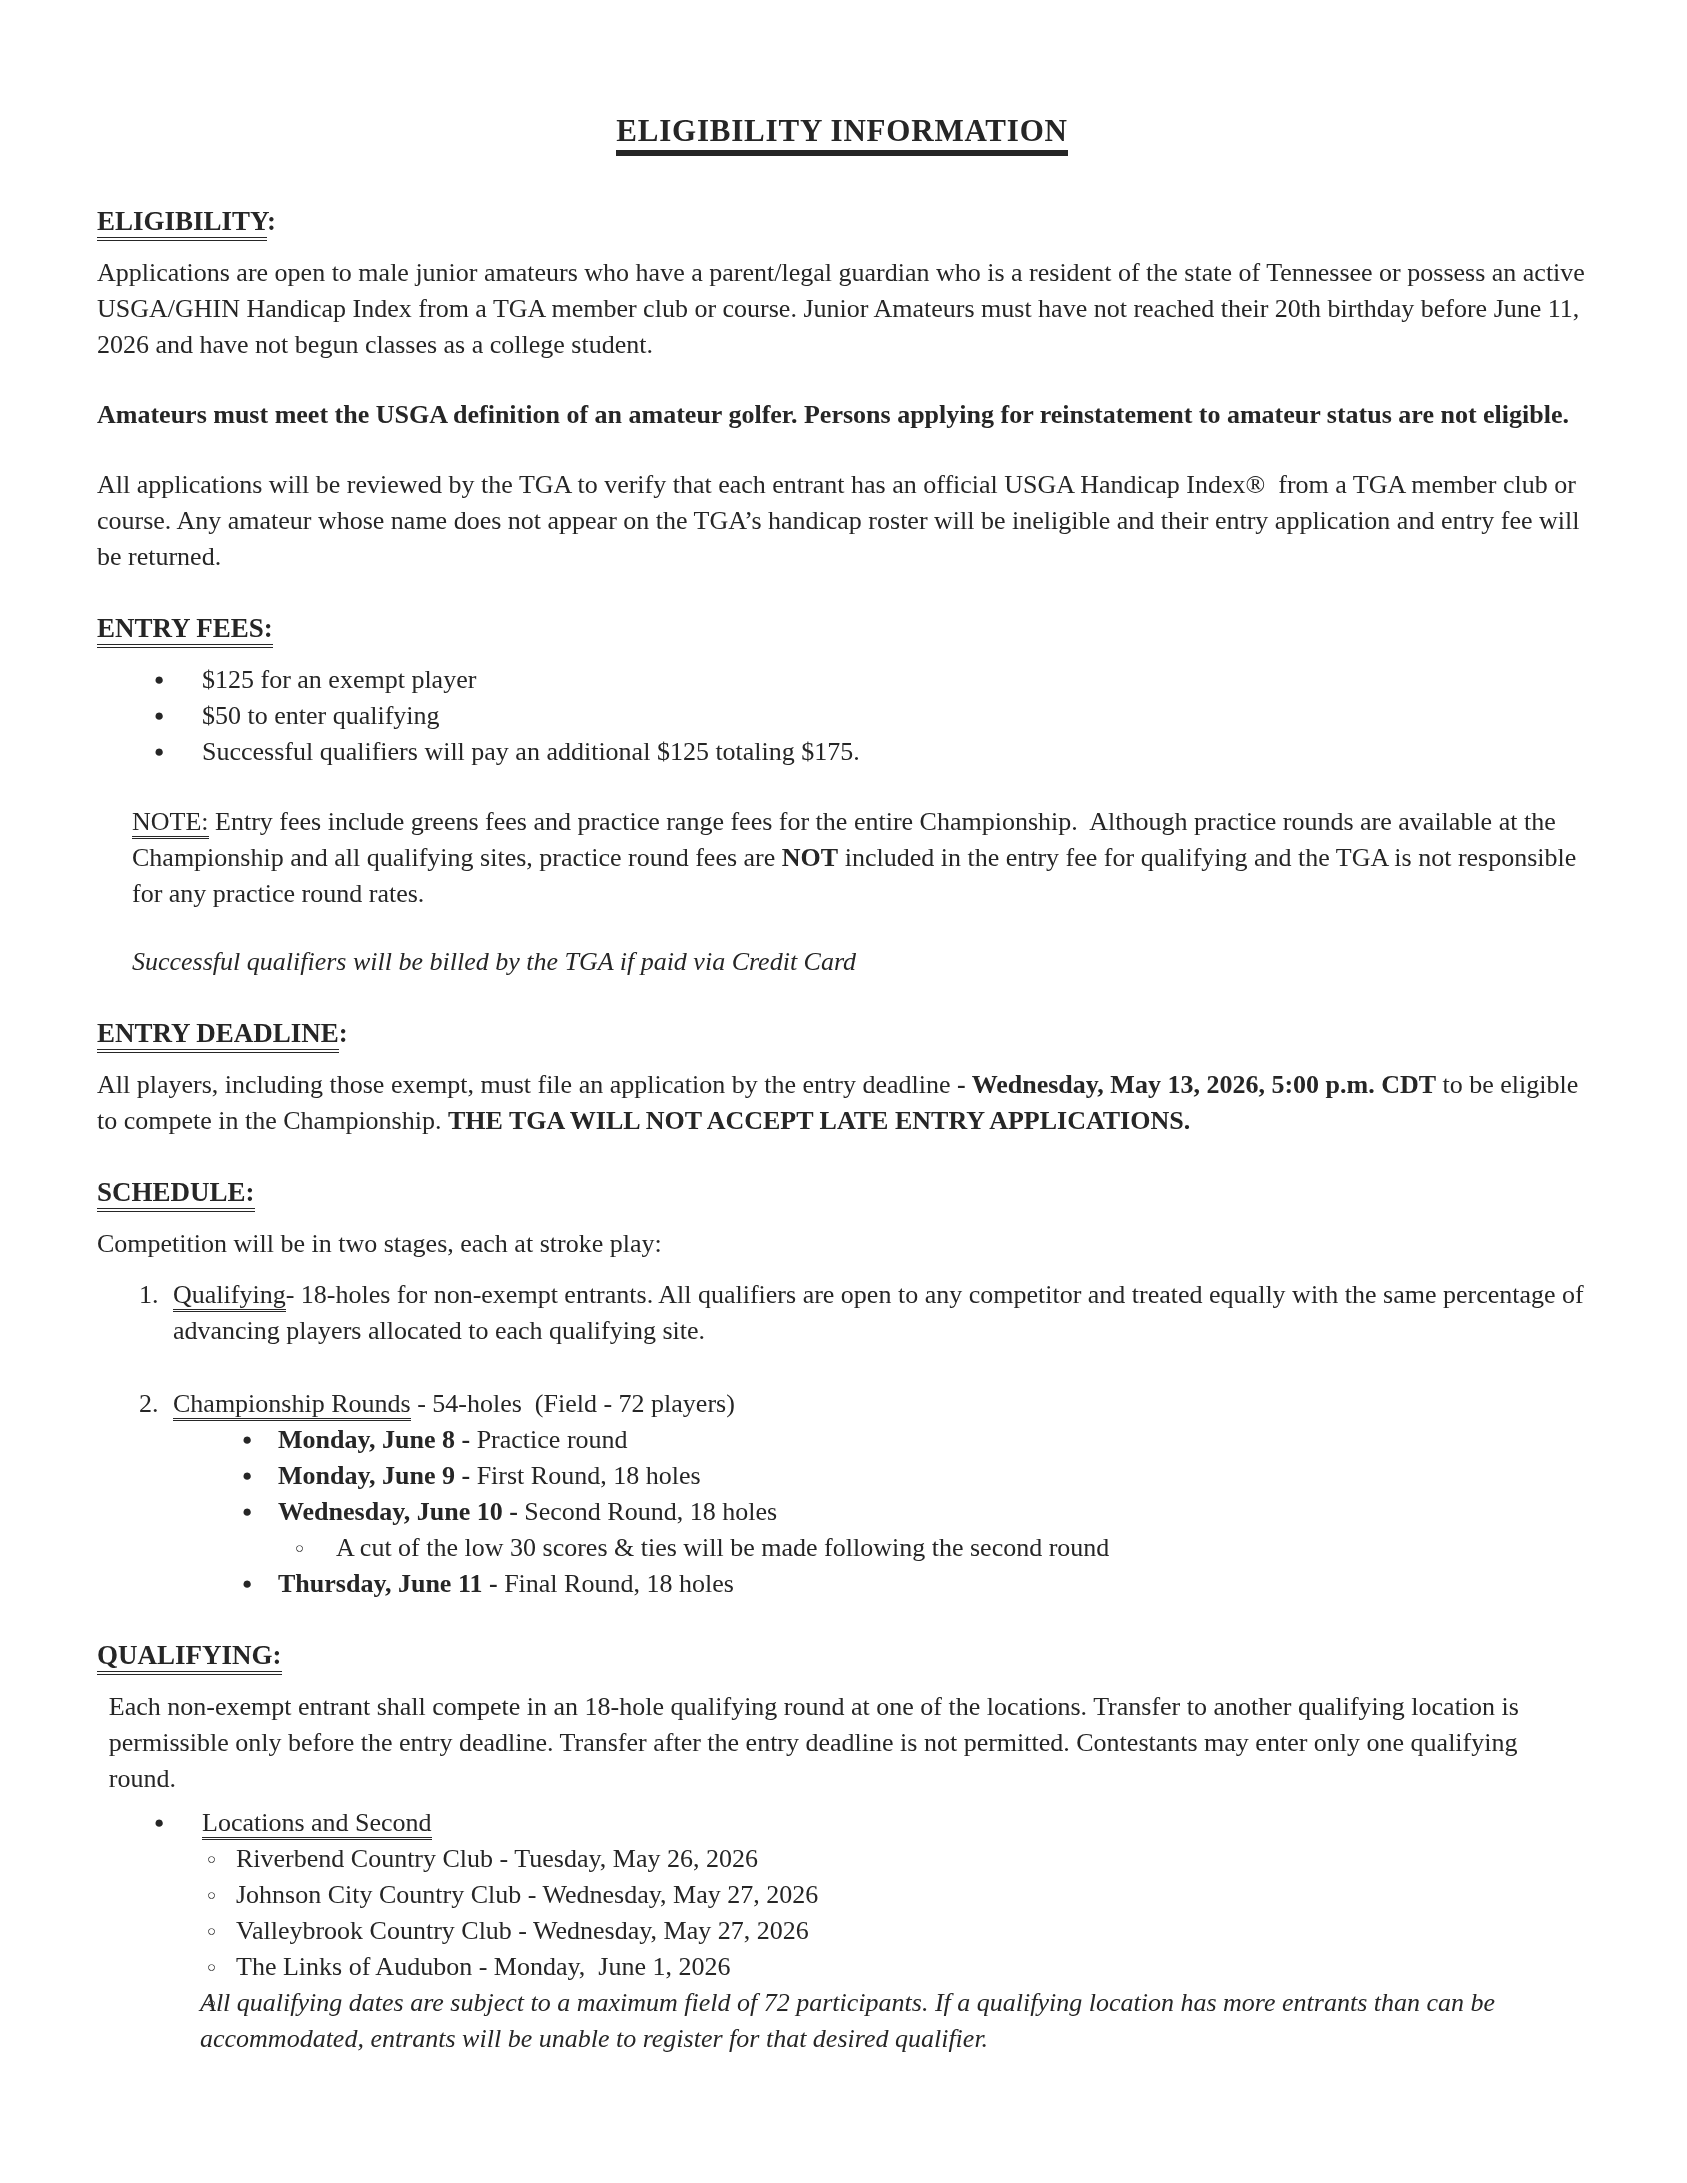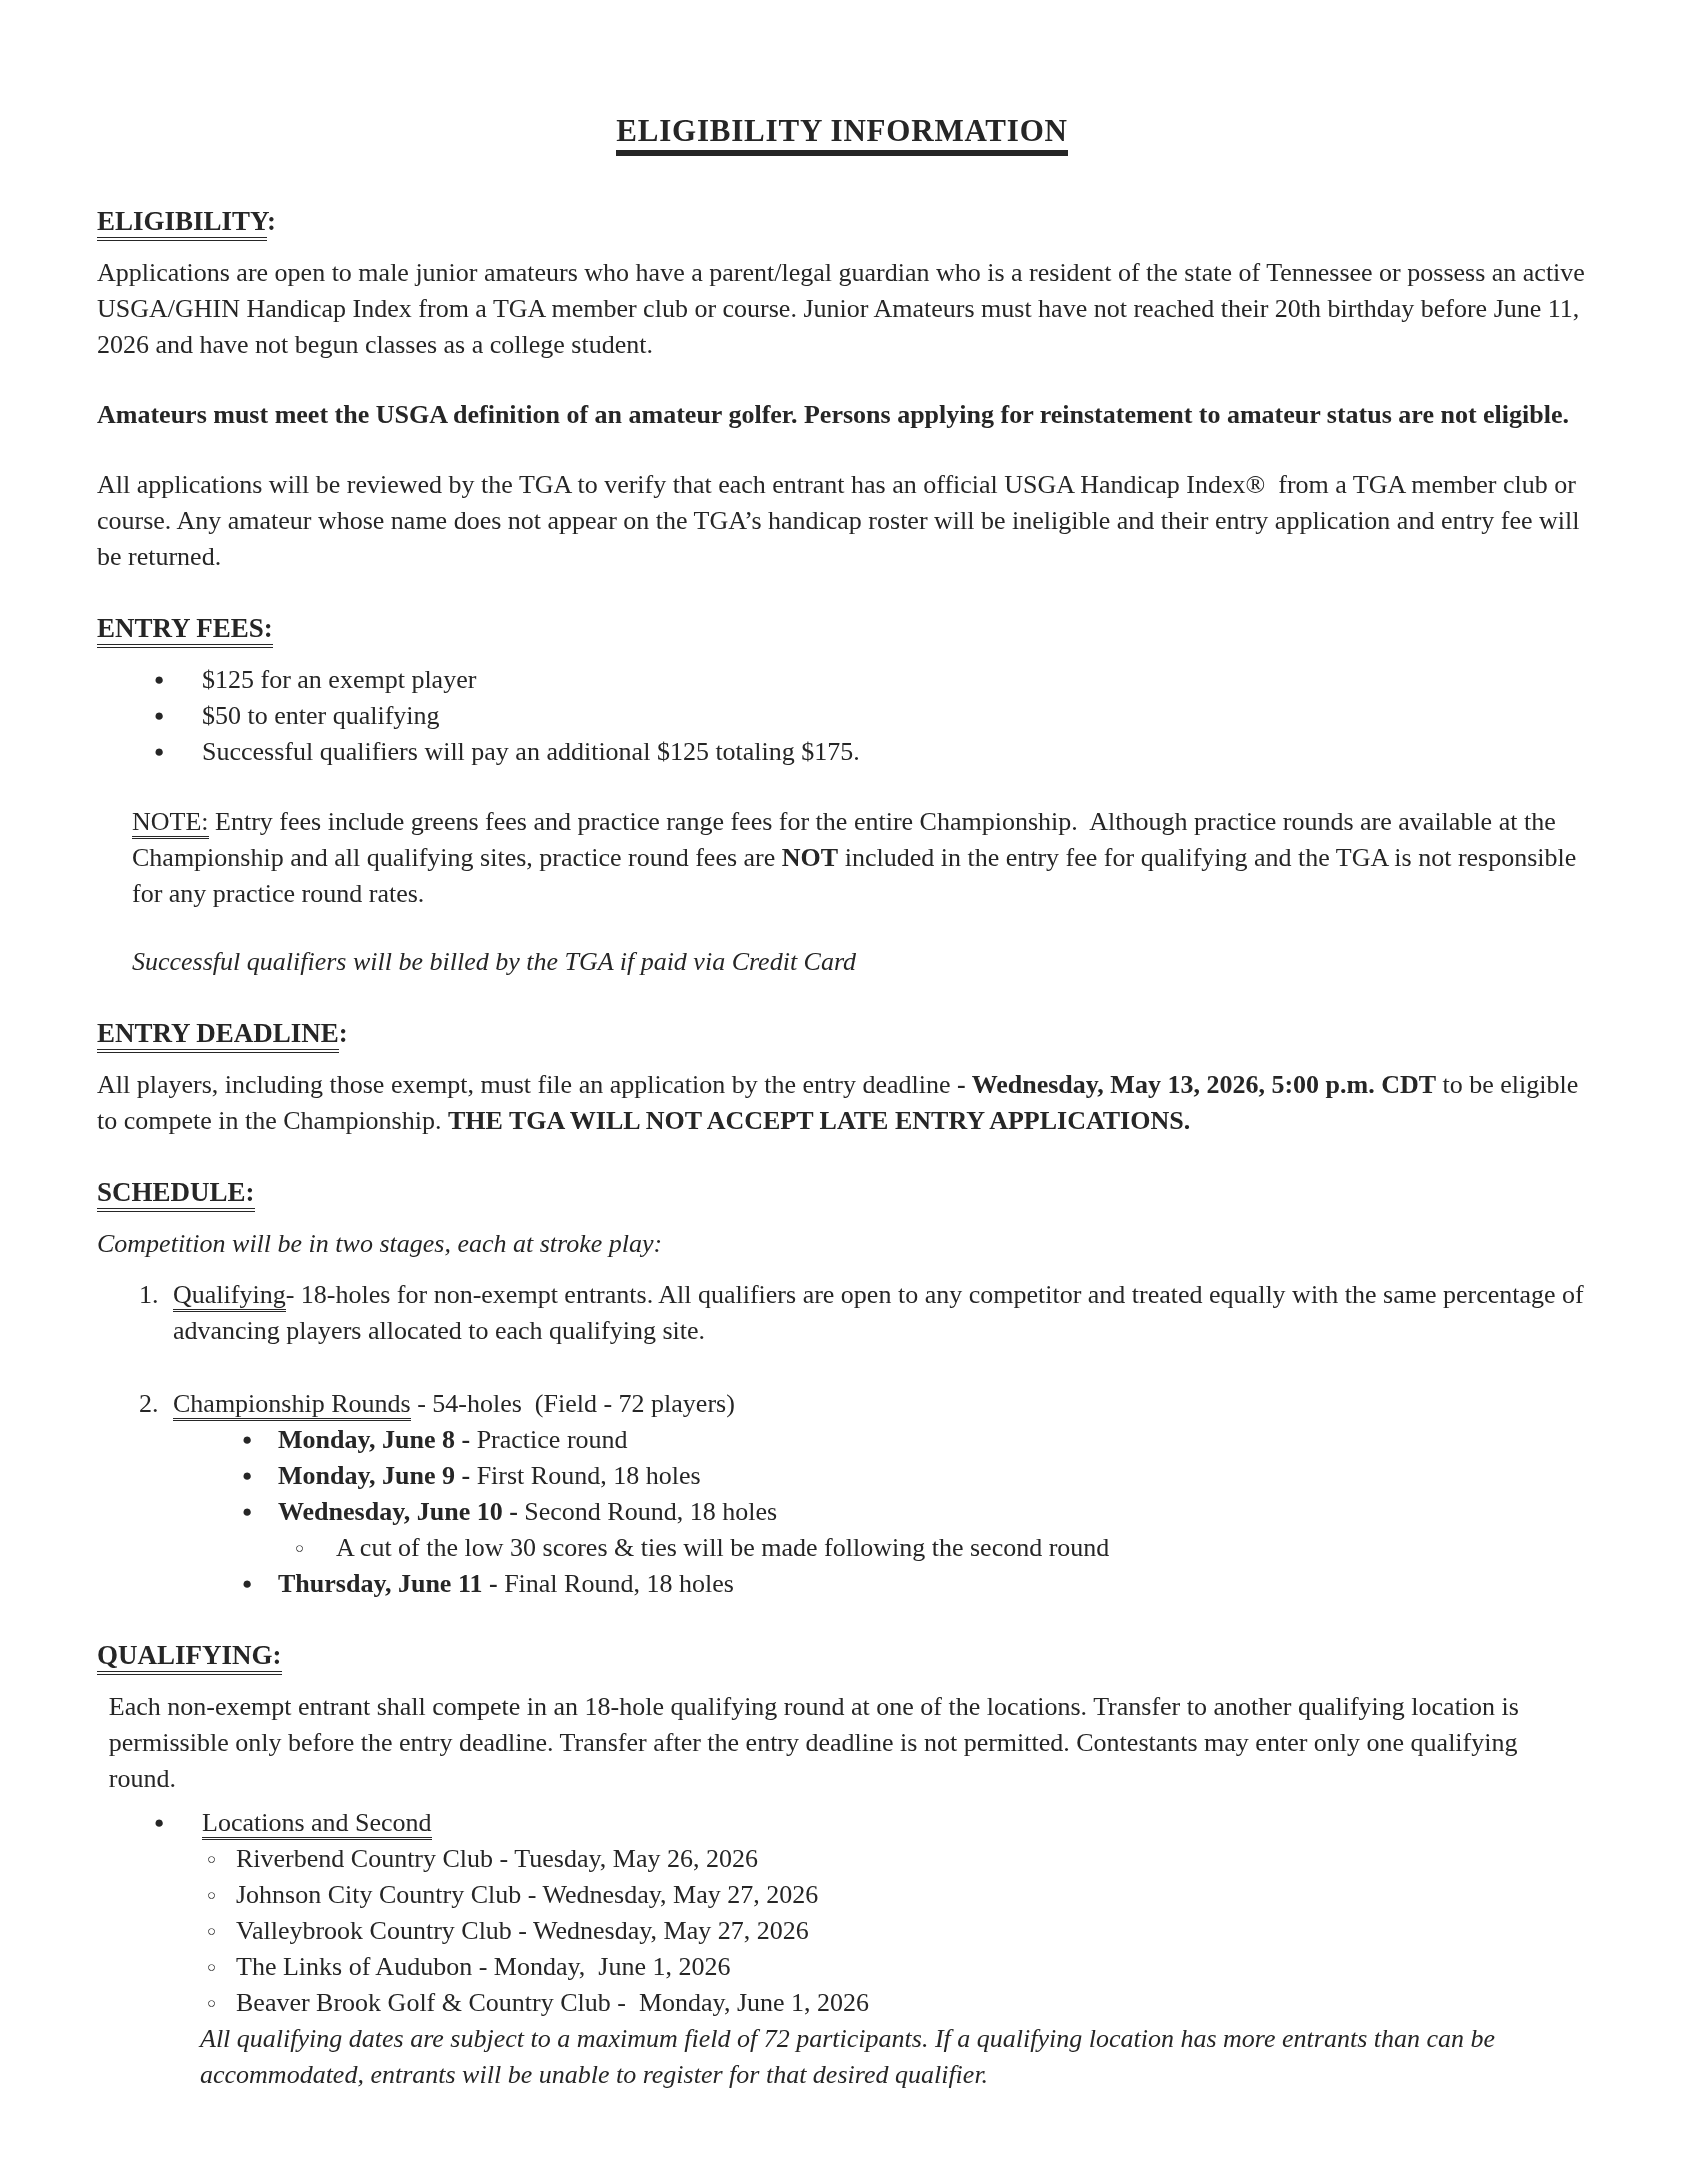--- a/index.html
+++ b/index.html
@@ -30,21 +30,21 @@
   .mk.dot{font-size:17px;}
   .mk.circ{font-size:15px;}
 
   .fee-row{padding-left:105px;}
   .fee-row .mk{left:57px;}
   .fee-list{margin:0 0 34px 0;}
 
   .note-block{margin:0 0 32px 35px;}
   .credit-line{margin:0 0 0 35px;}
 
-  .sched-intro{margin:0 0 15px 0;font-style:italic;}
+  .sched-intro{margin:0 0 15px 0;}
   .sched-item{position:relative;padding-left:76px;margin:0 0 37px 0;}
   .sched-item .num{position:absolute;left:42px;top:0;}
   .sched-item-2{margin-bottom:0;}
 
   .round-row{padding-left:181px;}
   .round-row .mk{left:145px;}
   .cut-row{padding-left:239px;}
   .cut-row .mk{left:198px;}
 
   .qual-body{margin:0 0 8.4px 11.8px;}
@@ -100,18 +100,18 @@
 
   <div class="h"><span class="hu">QUALIFYING:</span><span></span></div>
   <p class="qual-body"><span>Each non-exempt entrant shall compete in an 18-hole qualifying round at one of the locations. Transfer to another qualifying location is permissible only before the entry deadline. Transfer after the entry deadline is not permitted. Contestants may enter only one qualifying round.</span></p>
 
   <div class="row loc-head-row"><span class="mk dot">●</span><span><span class="u">Locations and Second</span></span></div>
   <div>
     <div class="row loc-row"><span class="mk circ">○</span><span>Riverbend Country Club - Tuesday, May 26, 2026</span></div>
     <div class="row loc-row"><span class="mk circ">○</span><span>Johnson City Country Club - Wednesday, May 27, 2026</span></div>
     <div class="row loc-row"><span class="mk circ">○</span><span>Valleybrook Country Club - Wednesday, May 27, 2026</span></div>
     <div class="row loc-row"><span class="mk circ">○</span><span>The Links of Audubon - Monday,&nbsp; June 1, 2026</span></div>
-    <div class="row loc-row"><span class="mk circ">○</span><span>Beaver Brook Golf &amp; Country Club -&nbsp; Monday, June 1, 2026</span></div>
+    <div class="row loc-row"><span class="mk circ">○</span></div>
   </div>
   <div class="field-note"><span class="i">All qualifying dates are subject to a maximum field of 72 participants. If a qualifying location has more entrants than can be accommodated, entrants will be unable to register for that desired qualifier.</span></div>
 
 </div>
 
 
 </body></html>

